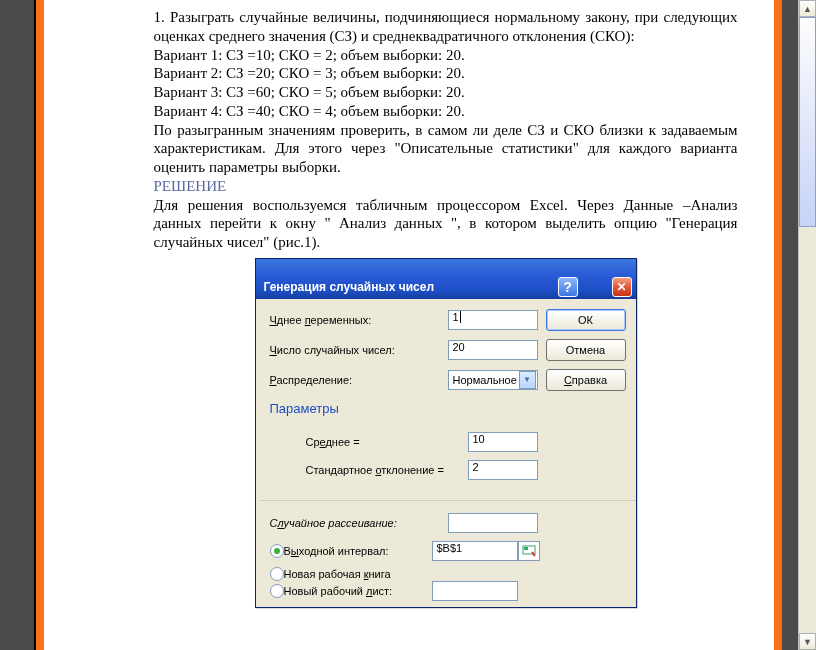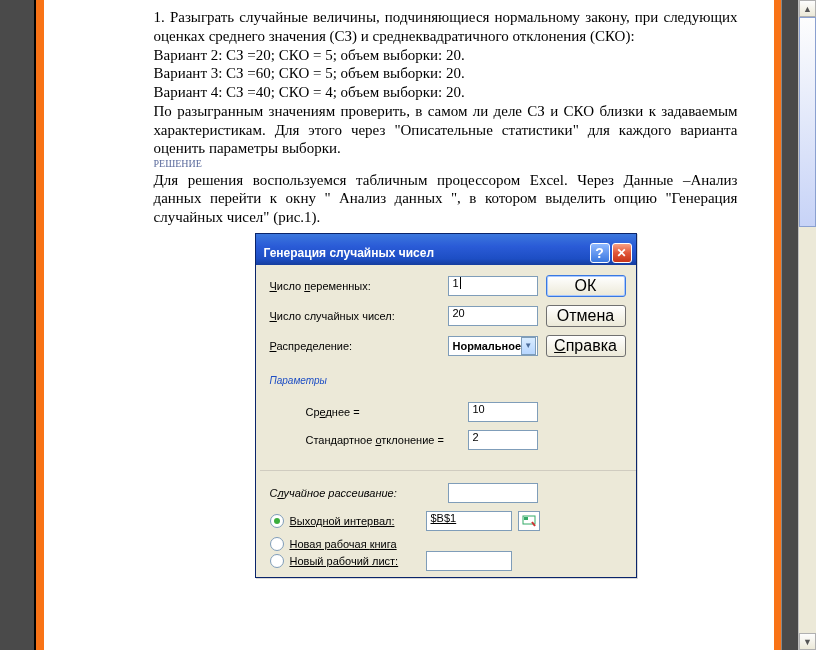--- a/index.html
+++ b/index.html
@@ -55,42 +55,43 @@
   }
   .body-text {
     font-size: 15px;
     line-height: 1.25;
     color: #000;
     text-align: justify;
   }
   .body-text p { margin: 0; }
   .solution {
     color: #5a6a9c;
-    font-size: 10px;
+    font-size: 15px;
     margin: 2px 0;
   }
   
   .dialog {
     width: 380px;
     margin: 6px auto 0 auto;
     border: 1px solid #0a246a;
     box-shadow: 1px 1px 0 rgba(0,0,0,0.15);
     font-family: Tahoma, Arial, sans-serif;
     font-size: 11px;
     background: #ece9d8;
   }
   .titlebar {
     height: 24px;
     background: linear-gradient(#3b77dd, #2a5bd7 40%, #1d4ec4 80%, #153d9e);
     display: flex;
     align-items: center;
-    padding: 7px 4px 0 8px;
+    padding: 16px 4px 0 8px;
     color: #fff;
     font-weight: bold;
     font-size: 12px;
+    gap: 32px;
   }
   .titlebar .title { flex: 1; }
   .winbtn {
     width: 20px;
     height: 20px;
     margin-left: 2px;
     border: 1px solid #fff;
     border-radius: 3px;
     display: flex;
     align-items: center;
@@ -125,85 +126,81 @@
     padding: 0 4px;
     font-family: Tahoma, Arial, sans-serif;
     font-size: 11px;
     box-sizing: border-box;
     width: 100%;
   }
   .dselect {
     display: flex;
     align-items: center;
     justify-content: space-between;
-    font-weight: bold;
   }
   .dselect .arrow {
     width: 15px;
     height: 16px;
     background: linear-gradient(#d9ecff,#b7d6ff);
     border: 1px solid #7f9db9;
     display: flex;
     align-items: center;
     justify-content: center;
     font-size: 8px;
     color: #4a6a99;
     margin-right: -3px;
   }
   .dbtn {
     height: 22px;
     border: 1px solid #707070;
     background: linear-gradient(#fff,#ece9d8);
     border-radius: 3px;
     text-align: center;
     line-height: 20px;
-    font-size: 16px;
+    font-size: 11px;
     box-sizing: border-box;
     padding: 0 4px;
   }
   .dbtn.default {
     border: 1px solid #3a78e0;
     box-shadow: inset 0 0 0 1px #a8c8ff;
   }
   .groupbox {
     grid-column: 1 / span 3;
     border: 1px solid #d0ccc0;
     border-top: none;
     margin-top: 4px;
     padding: 8px 10px 2px 10px;
     position: relative;
   }
   .grouptitle {
     grid-column: 1 / span 3;
     color: #1d4ec4;
-    font-size: 10px;
-    margin-top: 10px;
+    font-size: 13px;
+    margin-top: 2px;
     margin-bottom: -4px;
-    font-style: italic;
   }
   .paramrow {
     display: grid;
     grid-template-columns: 1fr 70px;
     column-gap: 8px;
     align-items: center;
     margin-bottom: 8px;
   }
   .divider {
     grid-column: 1 / span 3;
     height: 1px;
     background: #d0ccc0;
     margin: 4px -10px;
   }
   .outrow {
     display: grid;
     grid-template-columns: 14px 1fr 86px 20px;
-    column-gap: 6px;
     align-items: center;
     margin-bottom: 6px;
-    text-decoration: underline;
   }
   .radio {
     width: 12px;
     height: 12px;
     border: 1px solid #7f9db9;
     border-radius: 50%;
     background: #fff;
     display: flex;
     align-items: center;
     justify-content: center;
@@ -245,38 +242,39 @@
 </style>
 </head>
 <body>
 
 <div class="outerwrap">
   <div class="pagewrap">
     <div class="page">
 
       <div class="body-text">
         <p>1. Разыграть   случайные  величины,  подчиняющиеся  нормальному закону,   при   следующих   оценках   среднего  значения  (СЗ)   и среднеквадратичного  отклонения  (СКО):</p>
-        <p>Вариант  2:  СЗ =20;  СКО = 5; объем выборки: 20.</p>
+        <p>Вариант  1:  СЗ =10;  СКО = 2; объем выборки: 20.</p>
+        <p>Вариант  2:  СЗ =20;  СКО = 3; объем выборки: 20.</p>
         <p>Вариант  3:  СЗ =60;  СКО = 5; объем выборки: 20.</p>
         <p>Вариант  4:  СЗ =40;  СКО = 4; объем выборки: 20.</p>
         <p>   По  разыгранным  значениям  проверить,  в  самом  ли  деле  СЗ  и СКО близки  к  задаваемым  характеристикам.  Для  этого  через "Описательные статистики"   для   каждого   варианта   оценить   параметры  выборки.</p>
         <p class="solution">РЕШЕНИЕ</p>
         <p>Для решения  воспользуемся  табличным процессором  Excel.   Через  Данные –Анализ  данных  перейти   к окну  " Анализ  данных ",  в котором  выделить опцию  "Генерация  случайных чисел"  (рис.1).</p>
       </div>
 
       <div class="dialog">
         <div class="titlebar">
           <span class="title">Генерация случайных чисел</span>
           <div class="winbtn help">?</div>
           <div class="winbtn close">✕</div>
         </div>
 
         <div class="dialog-body">
 
-          <div class="dlabel"><span class="underline">Ч</span><span></span><span>исло </span><span class="underline">п</span>еременных:</div>
+          <div class="dlabel"><span class="underline">Ч</span><span></span><span>днее </span><span class="underline">п</span>еременных:</div>
           <div class="dinput"><span>1</span><span style="border-left:1px solid #000; margin-left:1px;">&nbsp;</span></div>
           <div class="dbtn default">ОК</div>
 
           <div class="dlabel"><span class="underline">Ч</span>исло случайных чисел:</div>
           <div class="dinput">20</div>
           <div class="dbtn">Отмена</div>
 
           <div class="dlabel"><span class="underline">Р</span>аспределение:</div>
           <div class="dselect">
             <span>Нормальное</span>

